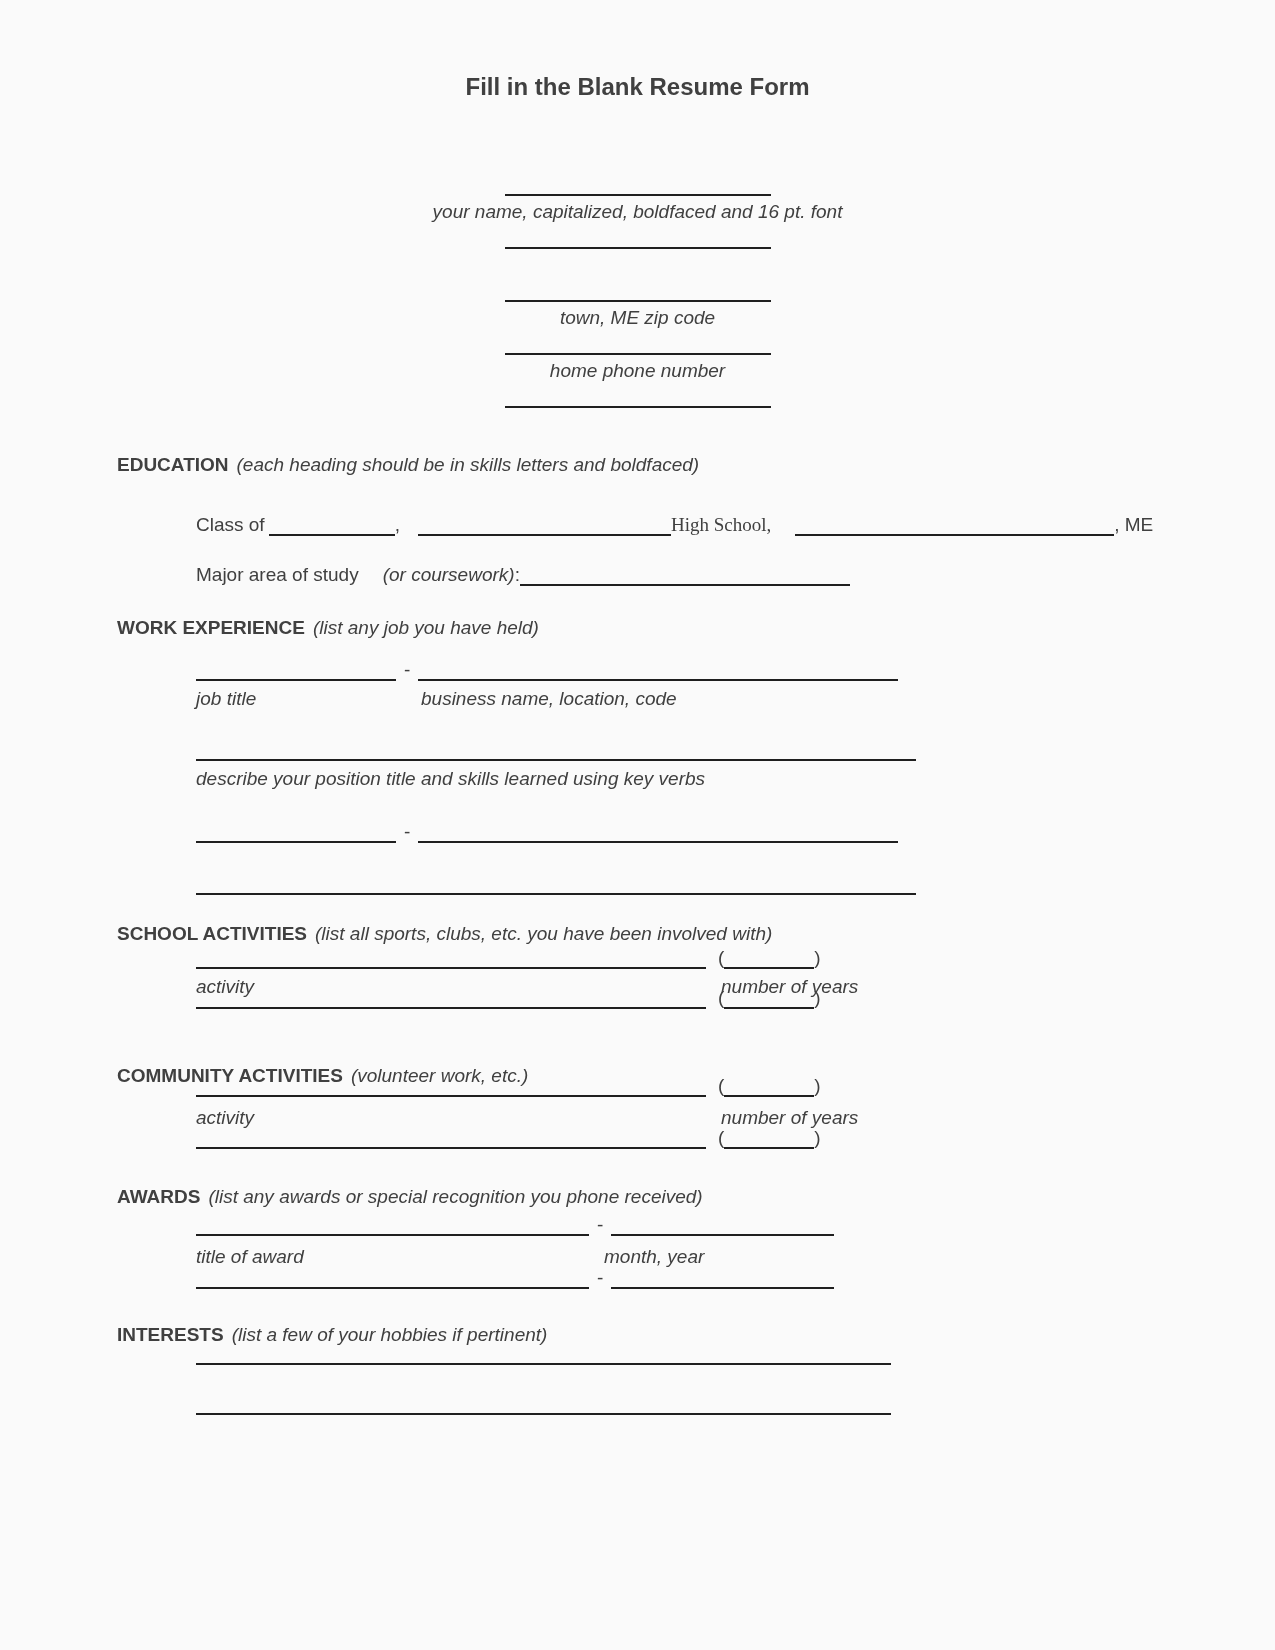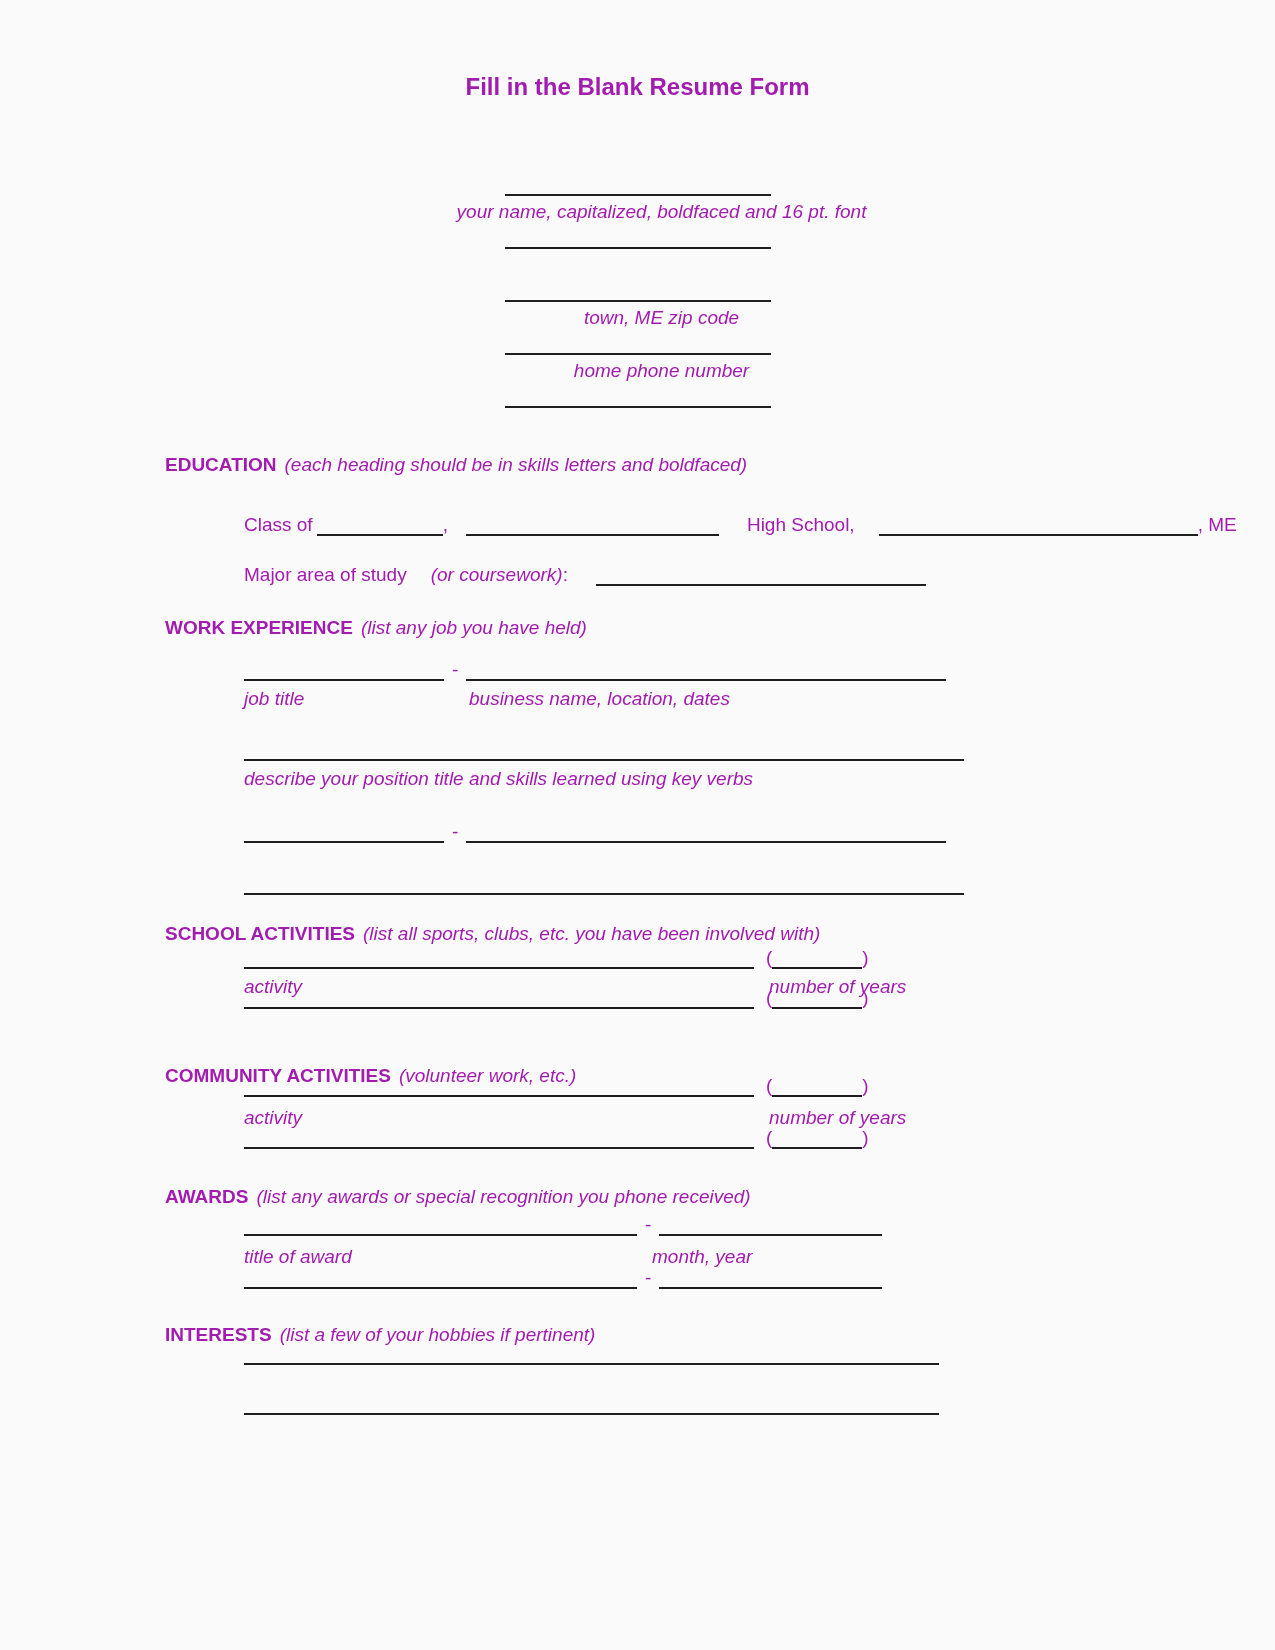--- a/index.html
+++ b/index.html
@@ -3,43 +3,43 @@
 <meta charset="utf-8">
 <style>
   * { margin:0; padding:0; box-sizing:border-box; }
   html,body { background:#fafafa; }
   .page {
     position:relative;
     width:1275px; height:1650px;
     background:#fafafa;
     font-family:"Liberation Sans", sans-serif;
     font-size:19px;
-    color:#a21caf;
+    color:#404040;
     overflow:hidden;
   }
-  .row { position:absolute; line-height:23px; white-space:nowrap;padding-left:48px; }
+  .row { position:absolute; line-height:23px; white-space:nowrap; }
   .center { left:0; width:1275px; text-align:center; }
   .indent { left:196px; }
   .hindent { left:117px; }
   .title-row {
     position:absolute; top:73px; left:0; width:1275px;
     text-align:center; font-size:24px; font-weight:bold; line-height:28px;
   }
   .uline { position:absolute; left:505px; width:266px; height:0; border-top:2px solid #1f1f1f; }
   .blank {
     display:inline-block; height:19px; vertical-align:bottom;
     border-bottom:2px solid #1f1f1f;
   }
   .it { font-style:italic; }
   .bold { font-weight:bold; }
   .note { font-style:italic; margin-left:8px; }
   .sep { margin:0 8px; }
   .po { margin-left:12px; }
   .gap18 { margin-left:18px; }
-  .gap12 { margin-left:28px; }
+  .gap12 { margin-left:0;font-family:Liberation Serif, serif; }
   .gap8 { margin-left:24px; }
   .gap4 { margin-left:4px; }
   .spacer225 { display:inline-block; width:225px; }
   .spacer525 { display:inline-block; width:525px; }
   .spacer408 { display:inline-block; width:408px; }
   .w126{width:126px}.w253{width:253px}.w319{width:319px}.w330{width:330px}
   .w200{width:200px}.w480{width:480px}.w720{width:720px}
   .w510{width:510px}.w90{width:90px}.w393{width:393px}.w223{width:223px}.w695{width:695px}
 </style>
 </head>
@@ -75,21 +75,21 @@
   </div>
 
   <div class="row hindent" style="top:616px">
     <span class="bold">WORK EXPERIENCE</span><span class="note">(list any job you have held)</span>
   </div>
 
   <div class="row indent" style="top:658px">
     <span class="blank w200"></span><span class="sep">-</span><span class="blank w480"></span>
   </div>
   <div class="row indent it" style="top:687px">
-    <span class="spacer225" style="display:inline-block">job title</span><span>business name, location, dates</span>
+    <span class="spacer225" style="display:inline-block">job title</span><span>business name, location, code</span>
   </div>
 
   <div class="row indent" style="top:738px">
     <span class="blank w720"></span>
   </div>
   <div class="row indent it" style="top:767px">
     <span>describe your position title and skills learned using key verbs</span>
   </div>
 
   <div class="row indent" style="top:820px">

